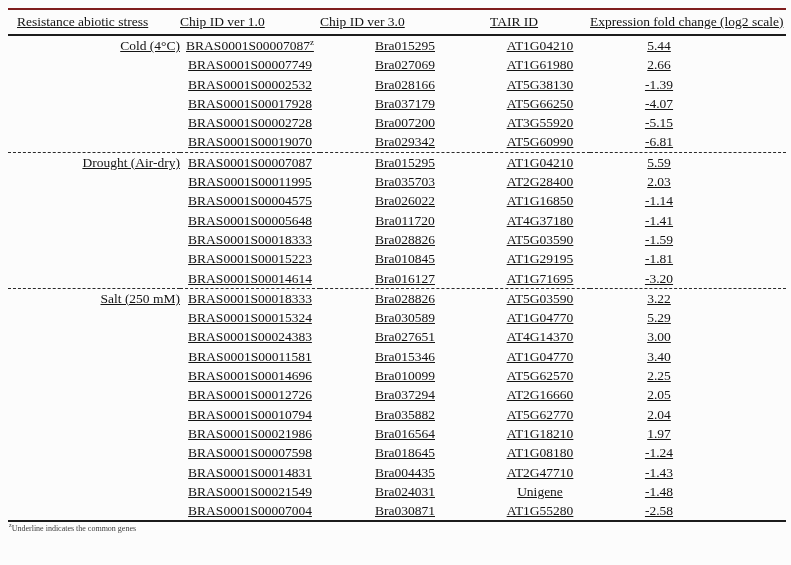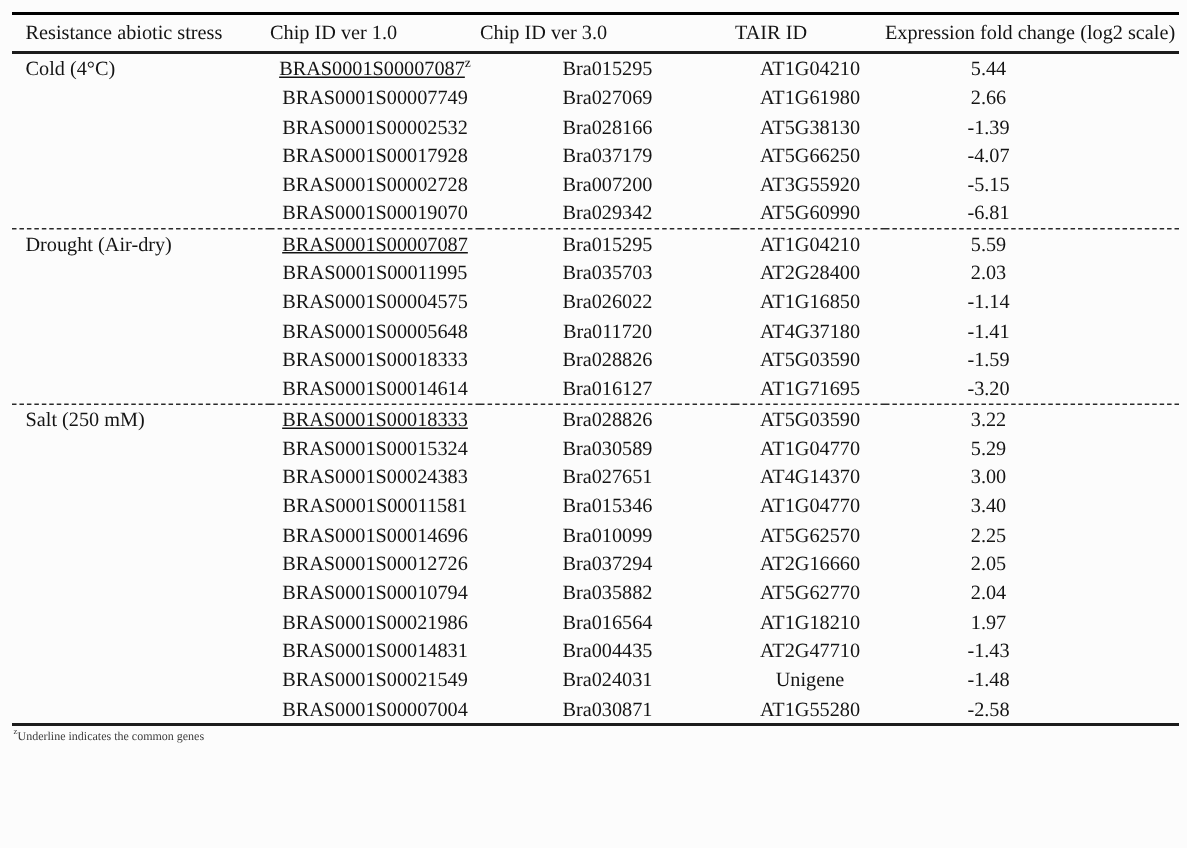--- a/index.html
+++ b/index.html
@@ -15,22 +15,23 @@
   .page {
     position: absolute;
     left: 8px;
     top: 8px;
     width: 778px;
   }
   table.gene-table {
     border-collapse: collapse;
     table-layout: fixed;
     width: 778px;
-    border-top: 2px solid #000000;
+    border-top: 2px solid #7f1d1d;
     border-bottom: 2px solid #1c1c1c;
+    text-decoration: underline;
   }
   col.c-stress { width: 172px; }
   col.c-chip1  { width: 140px; }
   col.c-chip3  { width: 170px; }
   col.c-tair   { width: 100px; }
   col.c-fold   { width: 196px; }
 
   thead th {
     font-weight: normal;
     font-size: 13.5px;
@@ -45,21 +46,21 @@
 
   tbody td {
     font-size: 13.5px;
     line-height: 19.3px;
     height: 19.3px;
     padding: 0;
     text-align: center;
     white-space: nowrap;
     overflow: hidden;
   }
-  tbody td.col-stress { text-align: left; padding-left: 9px; }
+  tbody td.col-stress { text-align: right; padding-left: 9px; }
   tbody td.col-fold   { padding-right: 58px; }
   tr.section-start td { border-top: 1.2px dashed #2a2a2a; }
 
   .underlined { text-decoration: underline; margin-top: 21px; }
   sup {
     font-size: 9px;
     line-height: 0;
     vertical-align: super;
   }
   .footnote {
@@ -166,20 +167,27 @@
         </tr>
         <tr>
           <td class="col-stress"></td>
           <td class="col-chip1"><span>BRAS0001S00018333</span></td>
           <td class="col-chip3">Bra028826</td>
           <td class="col-tair">AT5G03590</td>
           <td class="col-fold">-1.59</td>
         </tr>
         <tr>
           <td class="col-stress"></td>
+          <td class="col-chip1"><span>BRAS0001S00015223</span></td>
+          <td class="col-chip3">Bra010845</td>
+          <td class="col-tair">AT1G29195</td>
+          <td class="col-fold">-1.81</td>
+        </tr>
+        <tr>
+          <td class="col-stress"></td>
           <td class="col-chip1"><span>BRAS0001S00014614</span></td>
           <td class="col-chip3">Bra016127</td>
           <td class="col-tair">AT1G71695</td>
           <td class="col-fold">-3.20</td>
         </tr>
         <tr class="section-start">
           <td class="col-stress">Salt (250 mM)</td>
           <td class="col-chip1"><span class="underlined">BRAS0001S00018333</span></td>
           <td class="col-chip3">Bra028826</td>
           <td class="col-tair">AT5G03590</td>
@@ -229,20 +237,27 @@
         </tr>
         <tr>
           <td class="col-stress"></td>
           <td class="col-chip1"><span>BRAS0001S00021986</span></td>
           <td class="col-chip3">Bra016564</td>
           <td class="col-tair">AT1G18210</td>
           <td class="col-fold">1.97</td>
         </tr>
         <tr>
           <td class="col-stress"></td>
+          <td class="col-chip1"><span>BRAS0001S00007598</span></td>
+          <td class="col-chip3">Bra018645</td>
+          <td class="col-tair">AT1G08180</td>
+          <td class="col-fold">-1.24</td>
+        </tr>
+        <tr>
+          <td class="col-stress"></td>
           <td class="col-chip1"><span>BRAS0001S00014831</span></td>
           <td class="col-chip3">Bra004435</td>
           <td class="col-tair">AT2G47710</td>
           <td class="col-fold">-1.43</td>
         </tr>
         <tr>
           <td class="col-stress"></td>
           <td class="col-chip1"><span>BRAS0001S00021549</span></td>
           <td class="col-chip3">Bra024031</td>
           <td class="col-tair">Unigene</td>

